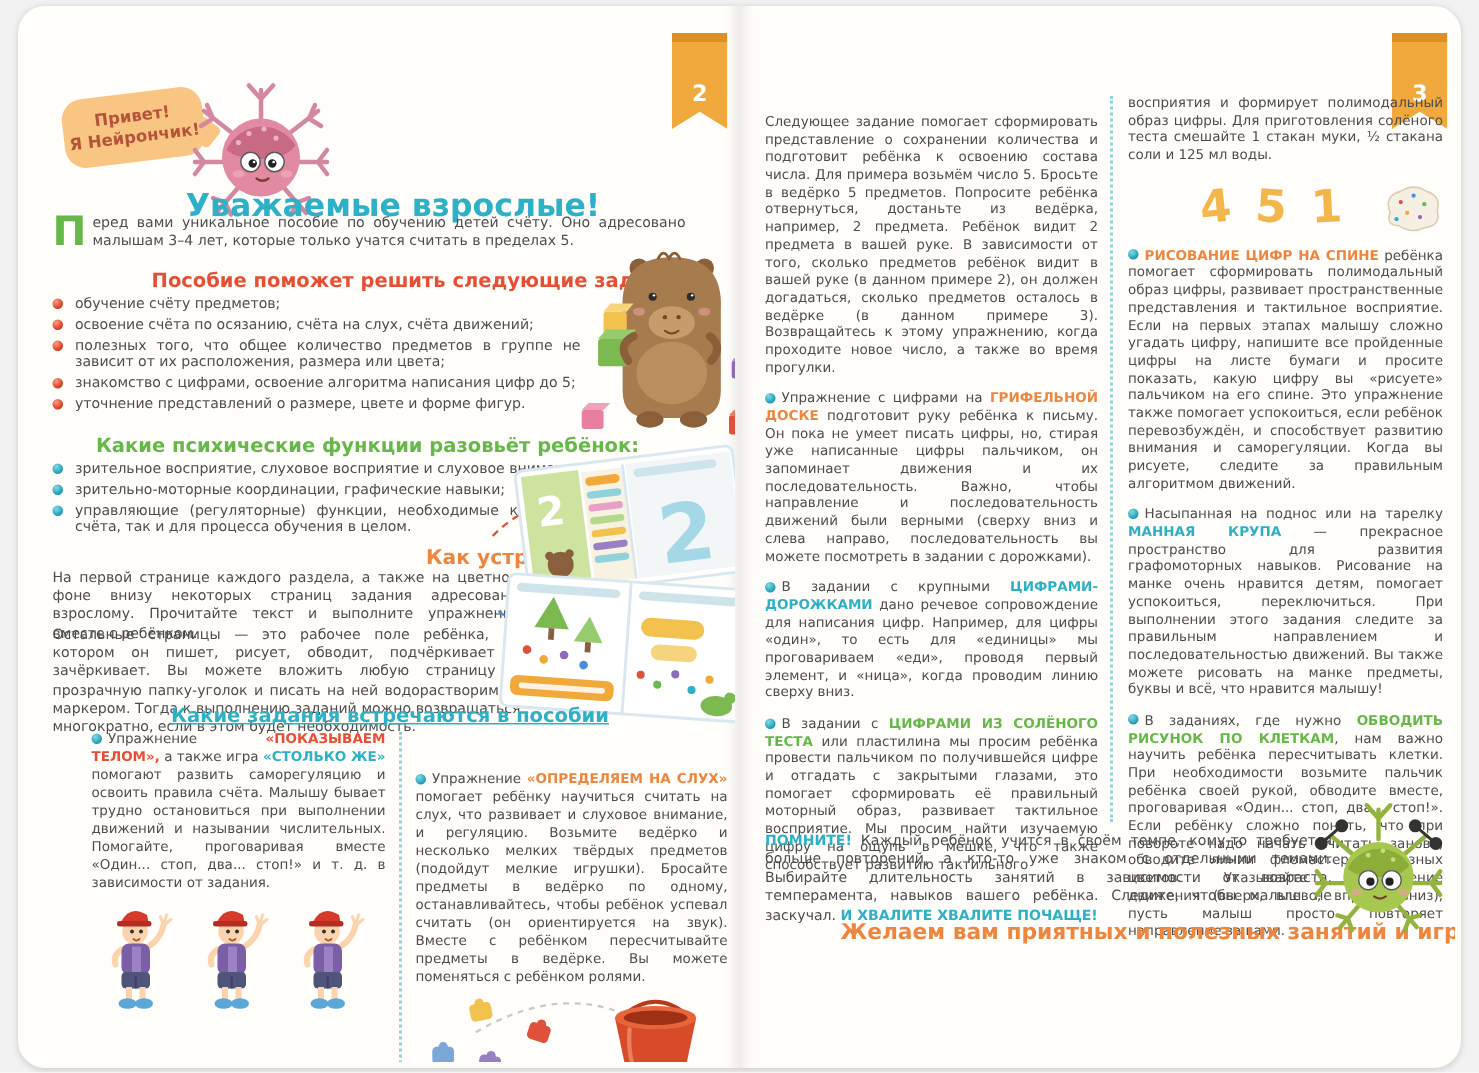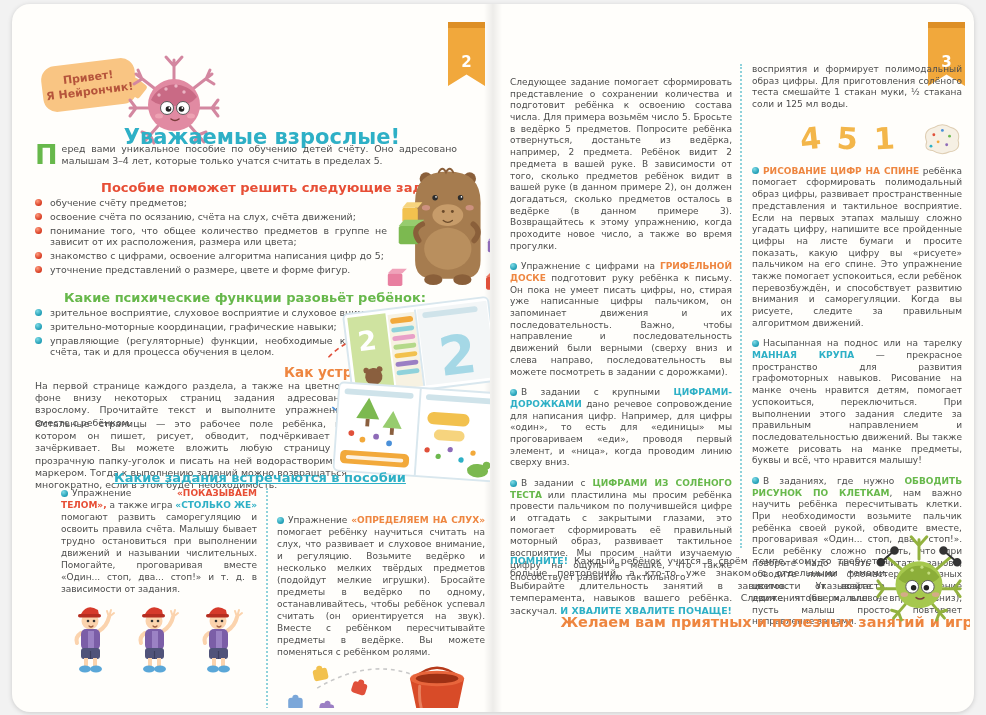--- a/index.html
+++ b/index.html
@@ -113,21 +113,21 @@
 
     <div class="abs body-txt" style="left:7px; top:137px; width:422px;">
       <span class="dropcap">П</span><span>еред вами уникальное пособие по обучению детей счёту. Оно адресовано малышам 3–4 лет, которые только учатся считать в пределах 5.</span>
     </div>
 
     <div class="abs h-red" style="left:30px; top:174px; width:440px; font-size:13px;">Пособие поможет решить следующие задачи:</div>
 
     <ul class="abs blist" style="left:7px; top:191px; width:352px;">
       <li><span class="dot dot-red"></span><span>обучение счёту предметов;</span></li>
       <li><span class="dot dot-red"></span><span>освоение счёта по осязанию, счёта на слух, счёта движений;</span></li>
-      <li><span class="dot dot-red"></span><span>понимание того, что общее количество предметов в группе не зависит от их расположения, размера или цвета;</span></li>
+      <li><span class="dot dot-red"></span><span>полезных того, что общее количество предметов в группе не зависит от их расположения, размера или цвета;</span></li>
       <li><span class="dot dot-red"></span><span>знакомство с цифрами, освоение алгоритма написания цифр до 5;</span></li>
       <li><span class="dot dot-red"></span><span>уточнение представлений о размере, цвете и форме фигур.</span></li>
     </ul>
 
     <svg class="abs" style="left:358px; top:140px;" width="120" height="150" viewBox="0 0 132 165">
       <circle cx="44" cy="36" r="7" fill="#8a5f3a"></circle>
         <circle cx="92" cy="36" r="7" fill="#8a5f3a"></circle>
       <path d="M32 66 Q30 28 68 28 Q106 28 104 66 L104 126 Q104 146 84 146 L52 146 Q32 146 32 126 Z" fill="#a67c4f"></path>
       <path d="M58 29 q4 -8 8 0 q4 -8 8 0" stroke="#8a5f3a" fill="none" stroke-width="2" stroke-linecap="round"></path>
       <ellipse cx="68" cy="113" rx="26" ry="23" fill="#b98f5e"></ellipse>

